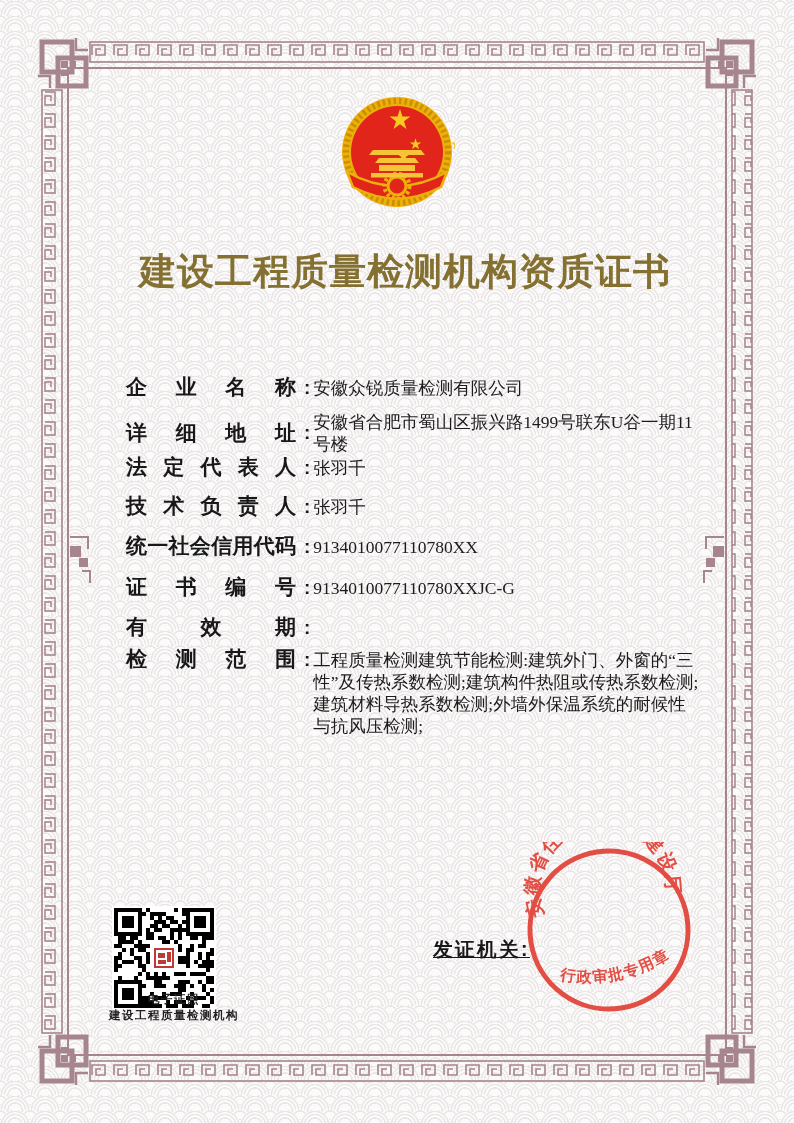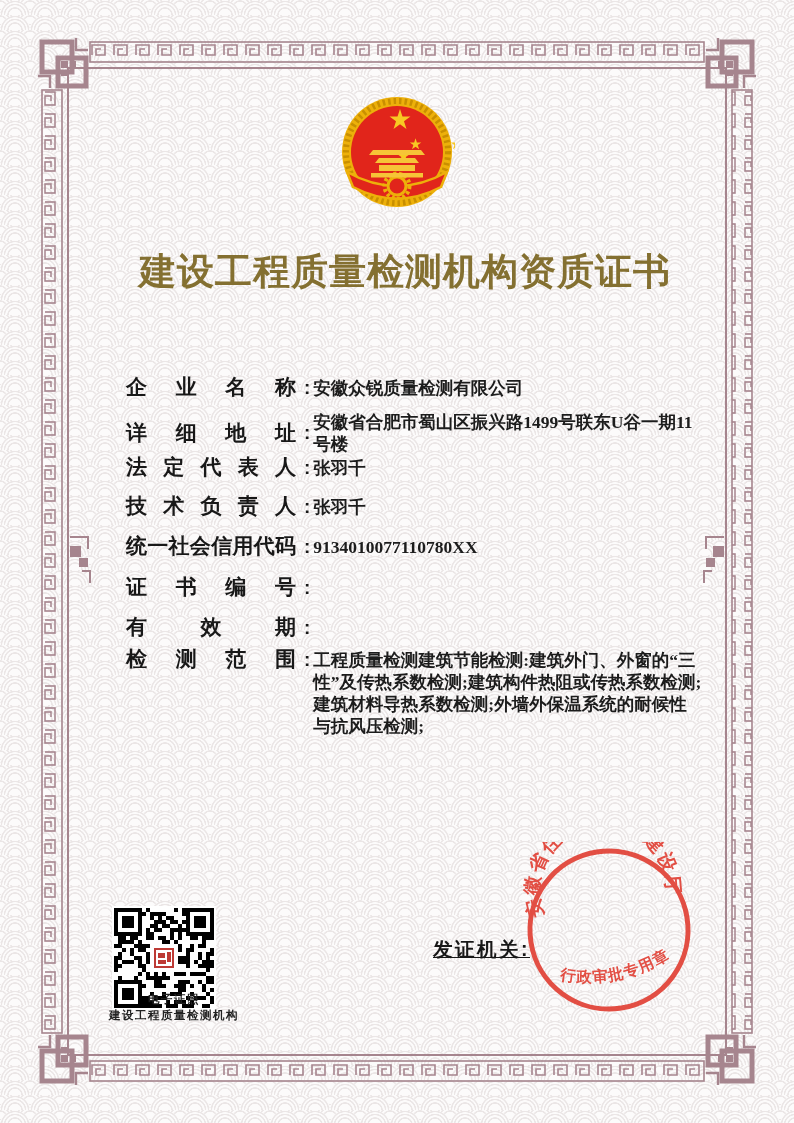--- a/index.html
+++ b/index.html
@@ -28,21 +28,21 @@
   .row.center{align-items:center;}
   .r0{top:374px}.r1{top:411px}.r2{top:454px}.r3{top:493px}
   .r4{top:533px}.r5{top:574px}.r6{top:614px}.r7{top:646px}
   .j-label{
     display:flex;justify-content:space-between;flex:0 0 170px;width:170px;
     font-weight:bold;font-size:21px;color:#181818;line-height:26px;
   }
   .colon{font-weight:bold;font-size:19px;color:#181818;margin:0 3px 0 8px;}
   .value{
     flex:0 0 388px;width:388px;font-family:"Liberation Serif",serif;
-    font-size:17.5px;color:#1c1c1c;line-height:22px;word-break:break-all;font-weight:bold;
+    font-size:17.5px;color:#1c1c1c;line-height:22px;word-break:break-all;
   }
   .qr-caption{
     position:absolute;left:84px;width:180px;text-align:center;
     font-family:"Liberation Serif",serif;font-weight:bold;font-size:11.5px;
     letter-spacing:1.5px;color:#222;
   }
   .qc1{top:1008px}.qc2{top:992px}
   .issuer{
     position:absolute;left:433px;top:936px;font-size:19.5px;font-weight:bold;
     letter-spacing:2.5px;color:#181818;z-index:1;text-decoration:underline;
@@ -179,20 +179,21 @@
     <div class="value">9134010077110780XX</div>
   </div>
   <div class="row r5">
     <div class="j-label">
         <span>证</span>
         <span>书</span>
         <span>编</span>
         <span>号</span>
       </div>
     <span class="colon">:</span>
+    <div class="value">9134010077110780XXJC-G</div>
   </div>
   <div class="row r6">
     <div class="j-label">
         <span>有</span>
         <span>效</span>
         <span>期</span>
       </div>
     <span class="colon">:</span>
   </div>
   <div class="row r7">

